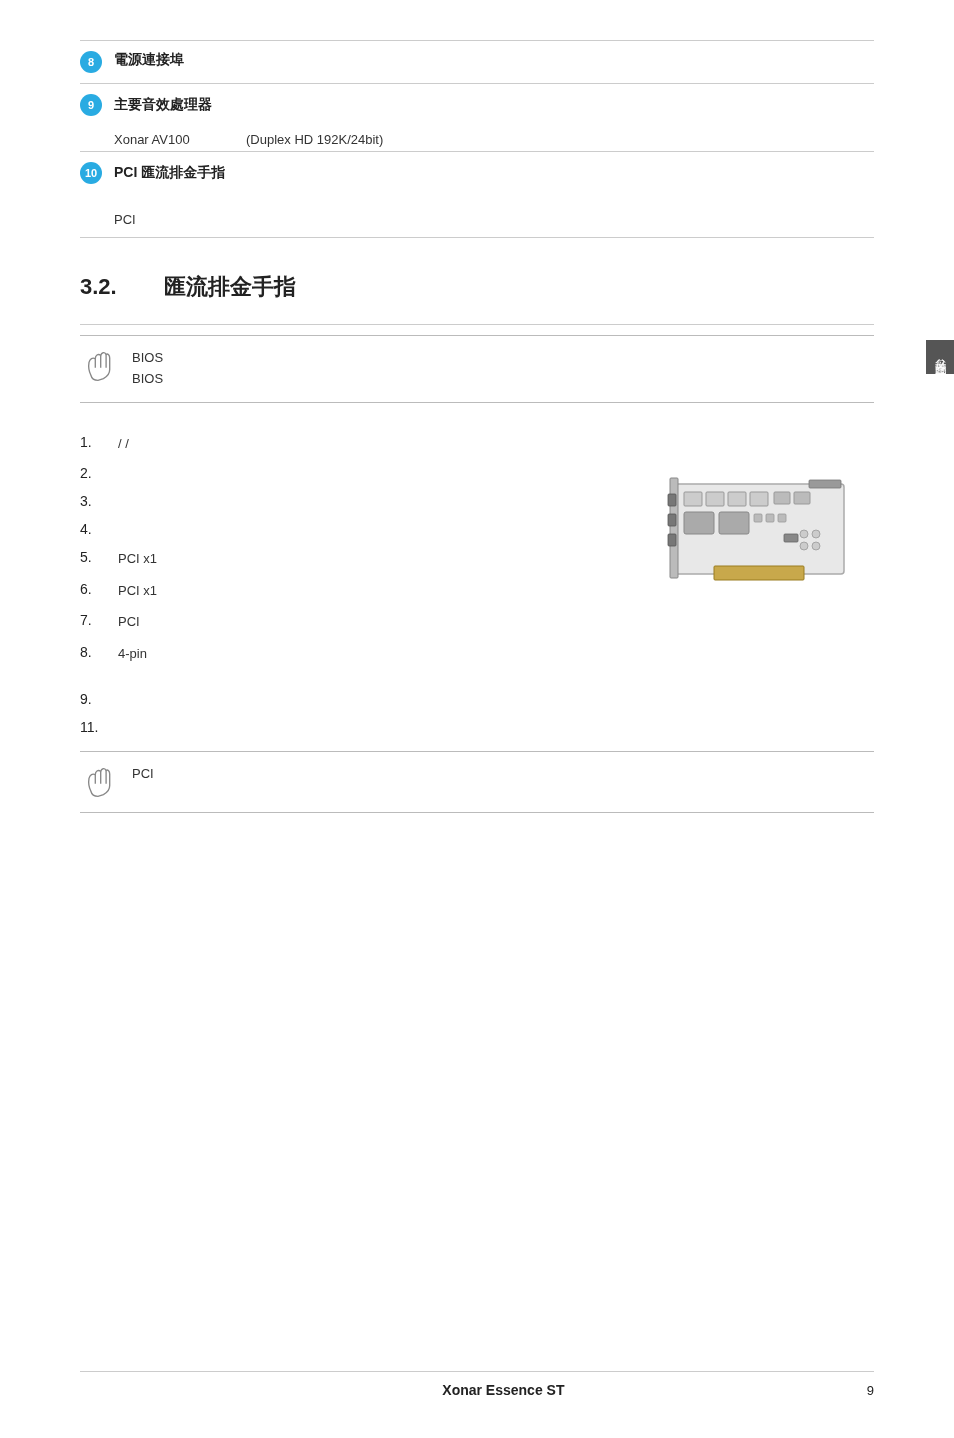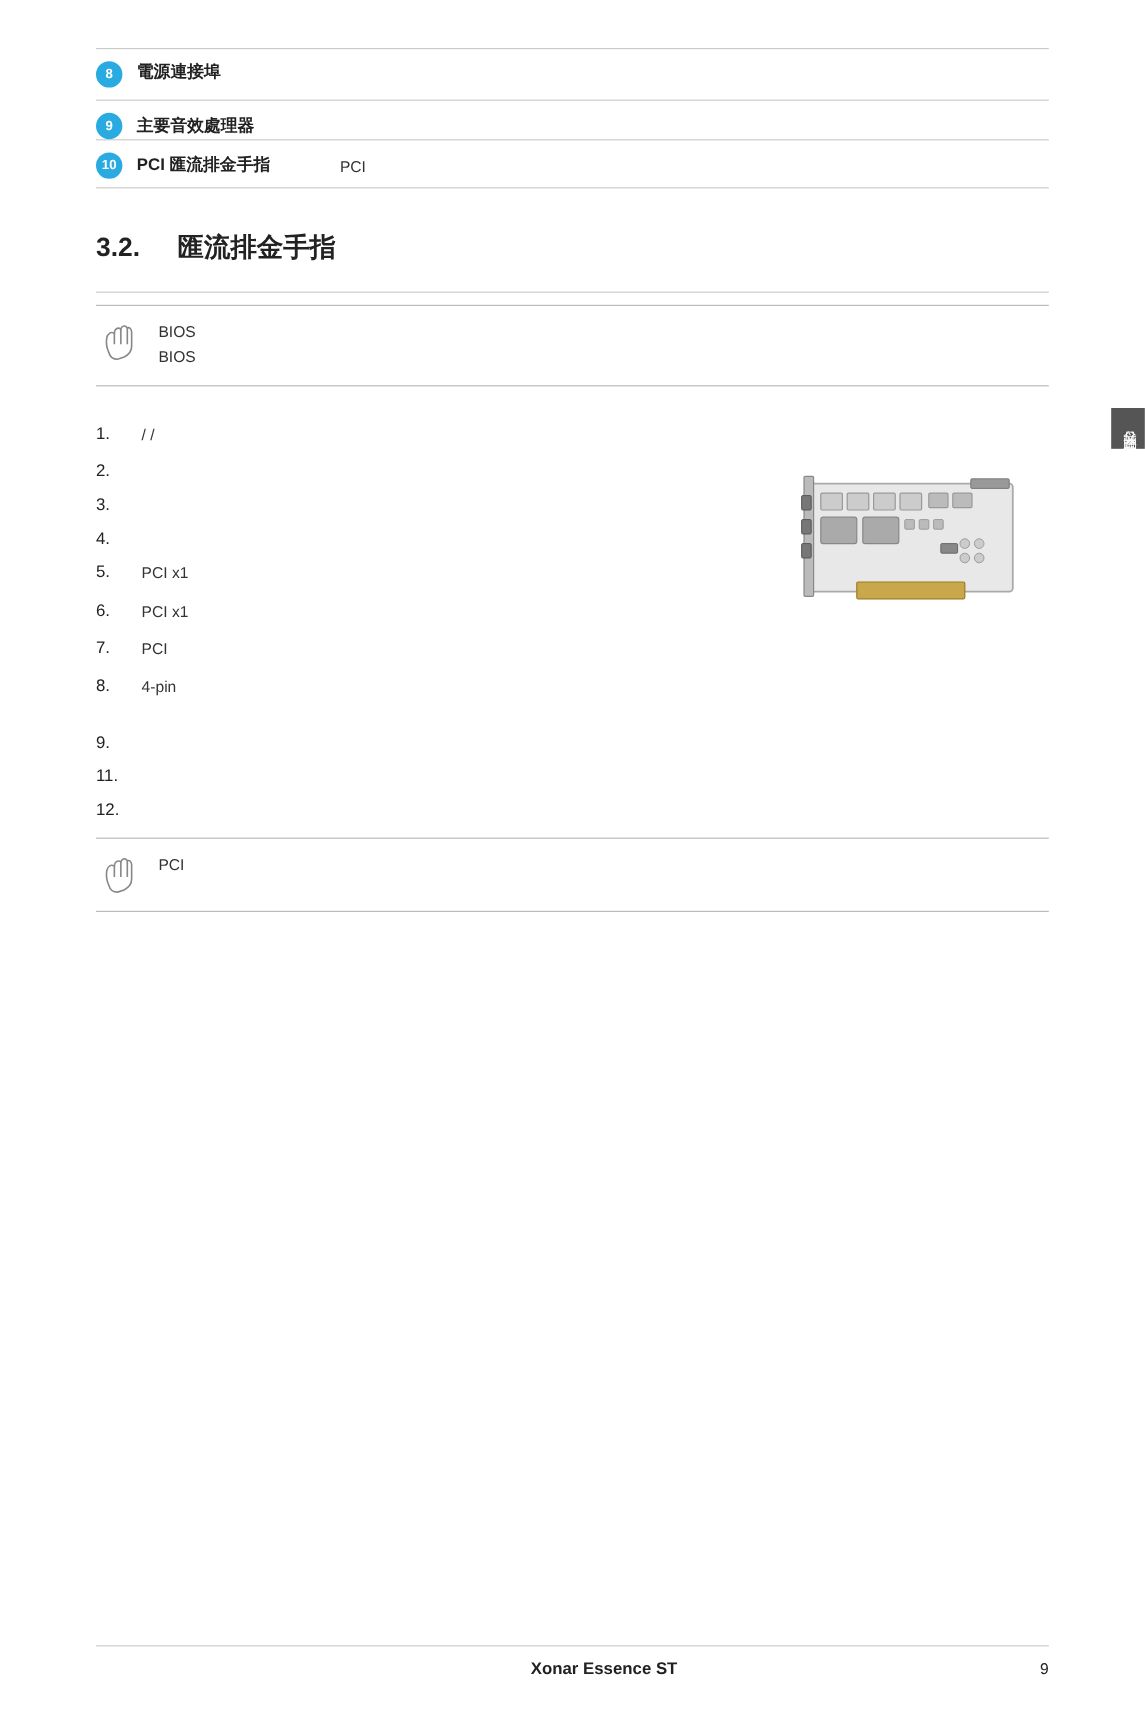--- a/index.html
+++ b/index.html
@@ -87,21 +87,21 @@
 
     .sub-desc {
       font-size: 13px;
       color: #333;
     }
 
     
     .chapter-heading {
       display: flex;
       align-items: center;
-      gap: 8px;
+      gap: 24px;
       padding: 28px 0 16px 0;
     }
 
     .chapter-number {
       font-size: 22px;
       font-weight: bold;
       color: #222;
       min-width: 60px;
     }
 
@@ -234,23 +234,27 @@
   <div class="section-row">
     <span class="badge">8</span>
     <span class="section-label">電源連接埠</span>
   </div>
 
   <div class="section-row" style="flex-direction:column; padding-bottom:0;">
     <div style="display:flex; align-items:center; gap:12px;">
       <span class="badge">9</span>
       <span class="section-label">主要音效處理器</span>
     </div>
-  </div>
-
-  <div class="section-row" style="flex-direction:row; padding-bottom:0;gap:24px;">
+    <div class="sub-row">
+      <span class="sub-label">Xonar AV100</span>
+      <span class="sub-desc">(Duplex HD 192K/24bit)</span>
+    </div>
+  </div>
+
+  <div class="section-row" style="flex-direction:column; padding-bottom:0;gap:24px;">
     <div style="display:flex; align-items:center; gap:12px;">
       <span class="badge">10</span>
       <span class="section-label">PCI 匯流排金手指</span>
     </div>
     <div class="sub-row">
       <span class="sub-label">PCI</span>
     </div>
   </div>
   <hr class="divider">
 
@@ -361,24 +365,20 @@
 
   <div class="steps-list" style="margin-bottom:12px;">
     <div class="step-item">
       <span class="step-num">9.</span>
       <span class="step-text"></span>
     </div>
     <div class="step-item">
       <span class="step-num">11.</span>
       <span class="step-text"></span>
     </div>
-    <div class="step-item">
-      <span class="step-num">12.</span>
-      <span class="step-text"></span>
-    </div>
   </div>
 
   <div class="bottom-note">
     <svg class="finger-svg" viewBox="0 0 40 40" fill="none" xmlns="http://www.w3.org/2000/svg">
       <path d="M12 30 C10 26 9 22 10 16 C11 12 14 10 17 12 C17 8 20 6 23 8 C24 5 27 4 29 7 C31 6 33 8 33 11 L33 24 C33 28 30 32 26 34 L20 36 C16 36 13 34 12 30Z" stroke="#888" stroke-width="1.5" fill="none"></path>
       <path d="M17 12 L17 22" stroke="#888" stroke-width="1.5"></path>
       <path d="M23 8 L23 22" stroke="#888" stroke-width="1.5"></path>
       <path d="M29 7 L29 22" stroke="#888" stroke-width="1.5"></path>
     </svg>
     <div class="note-text">

